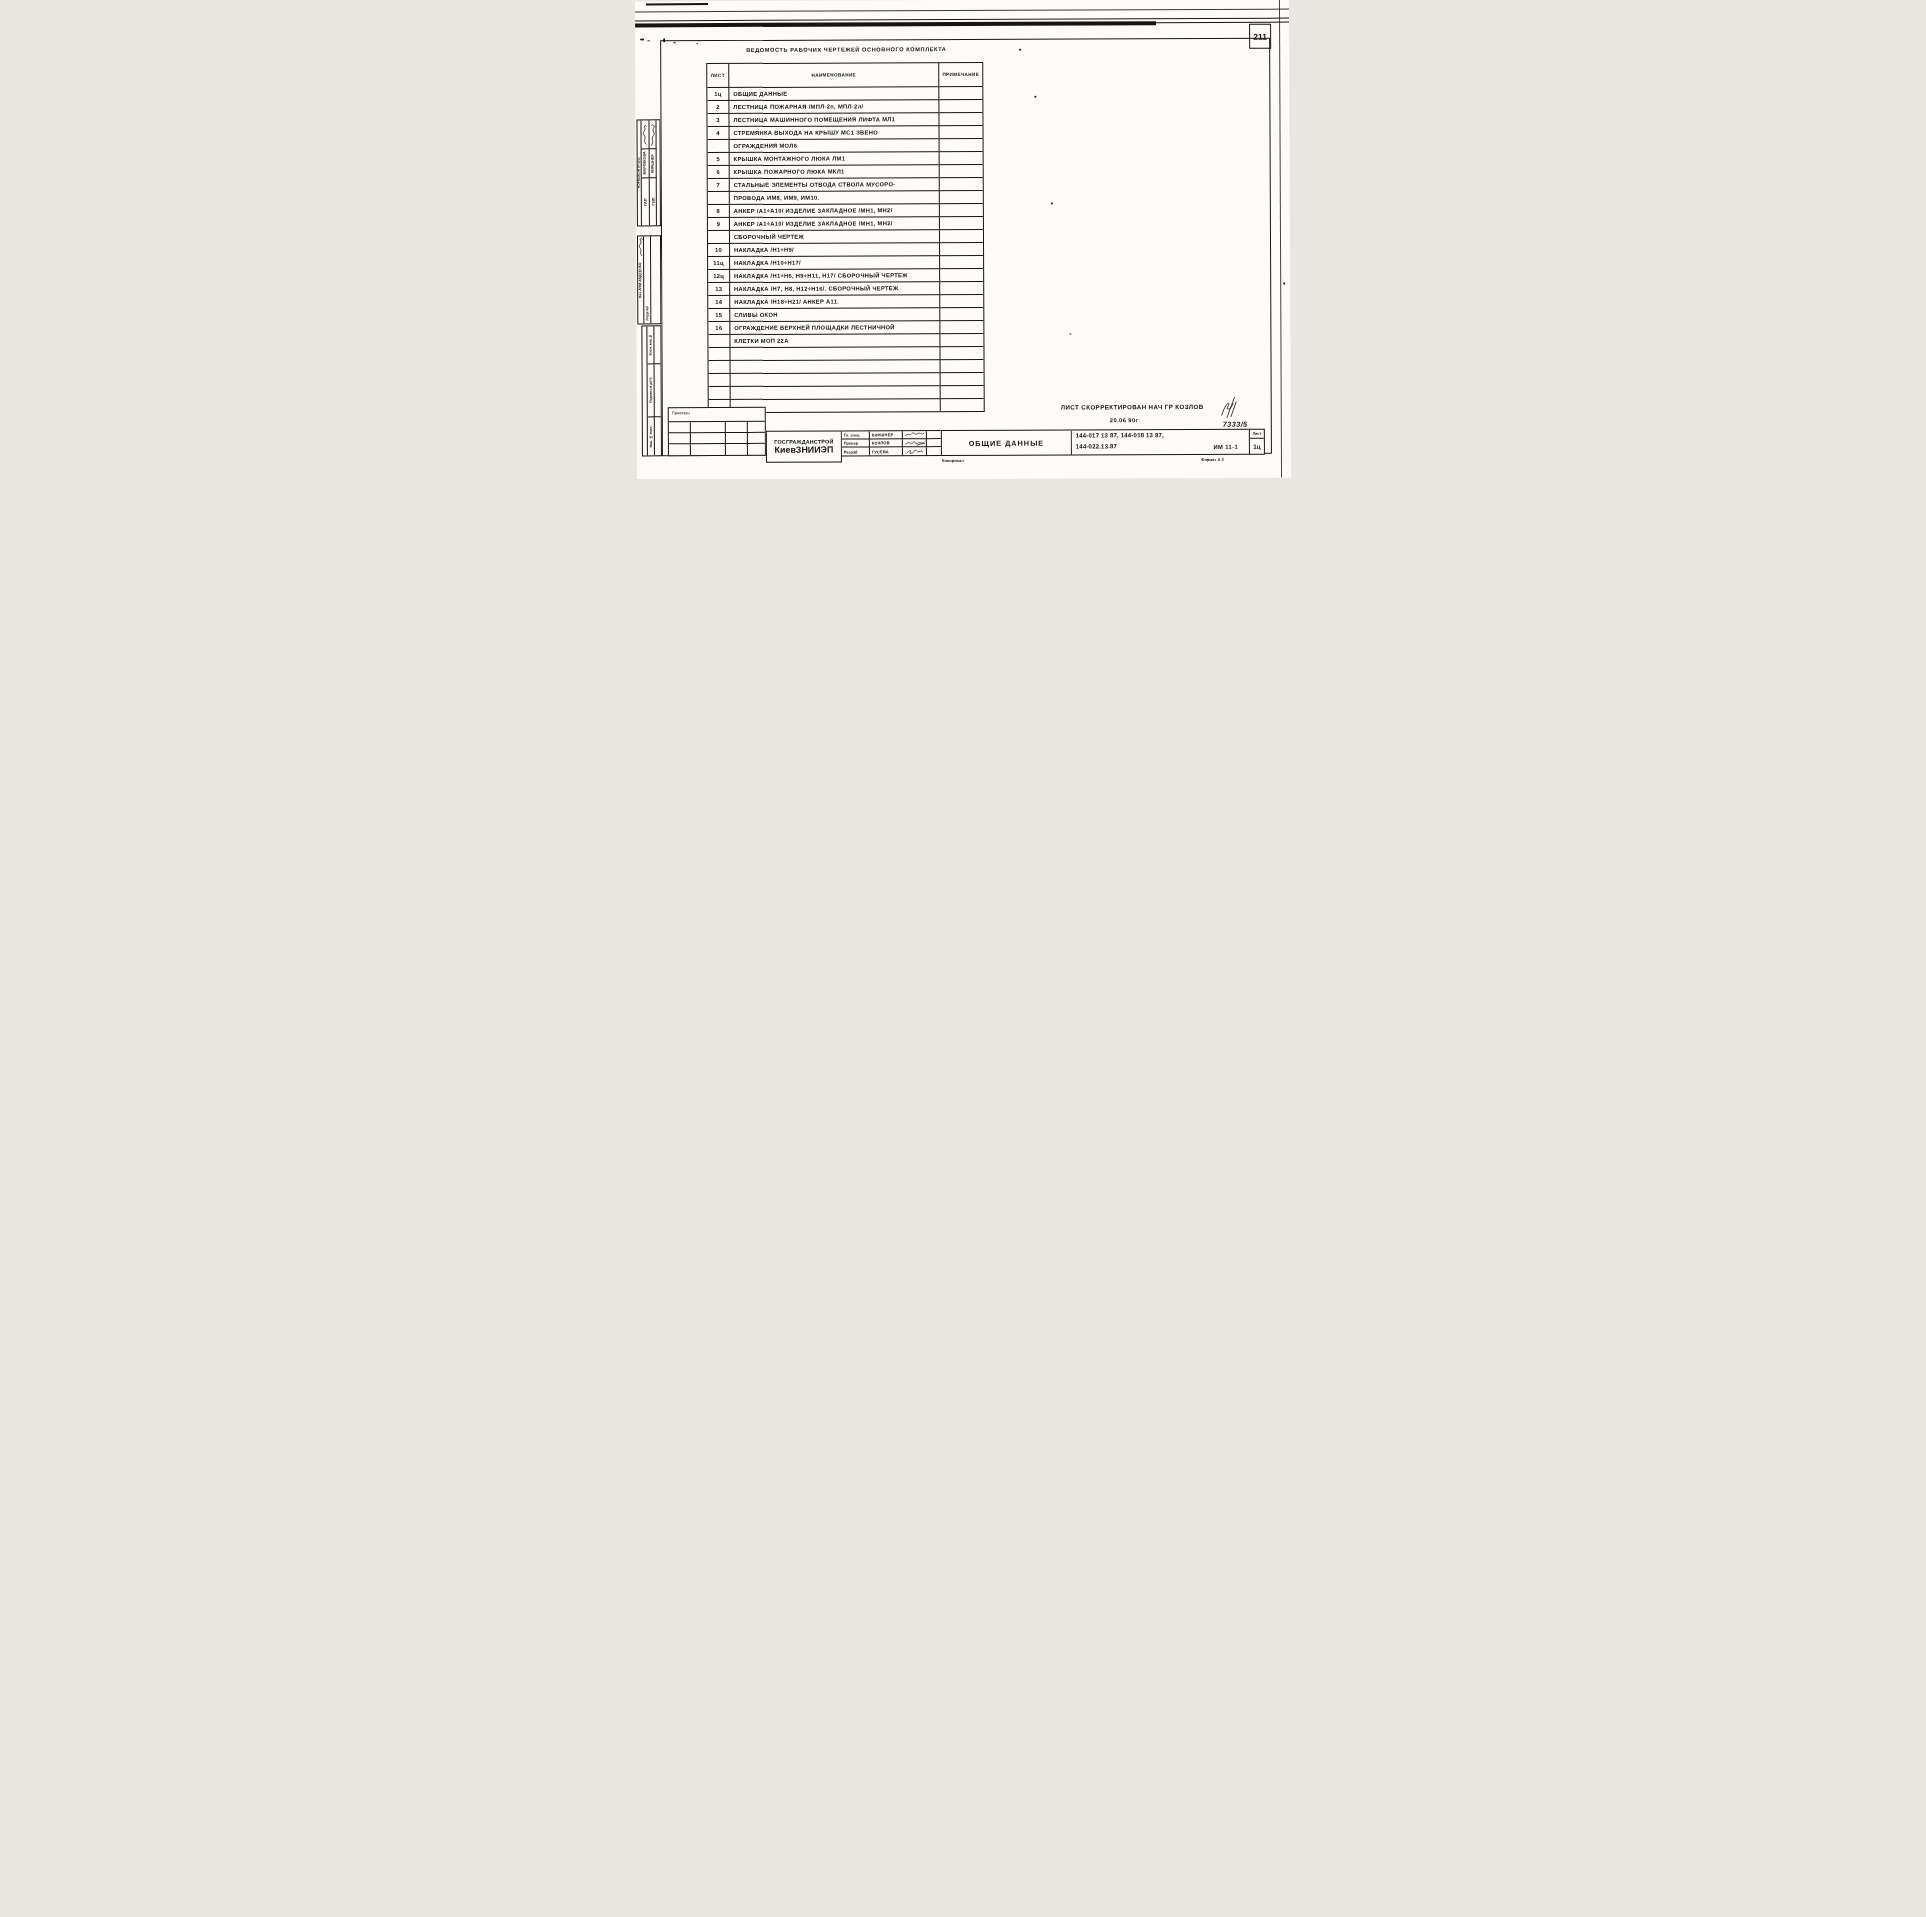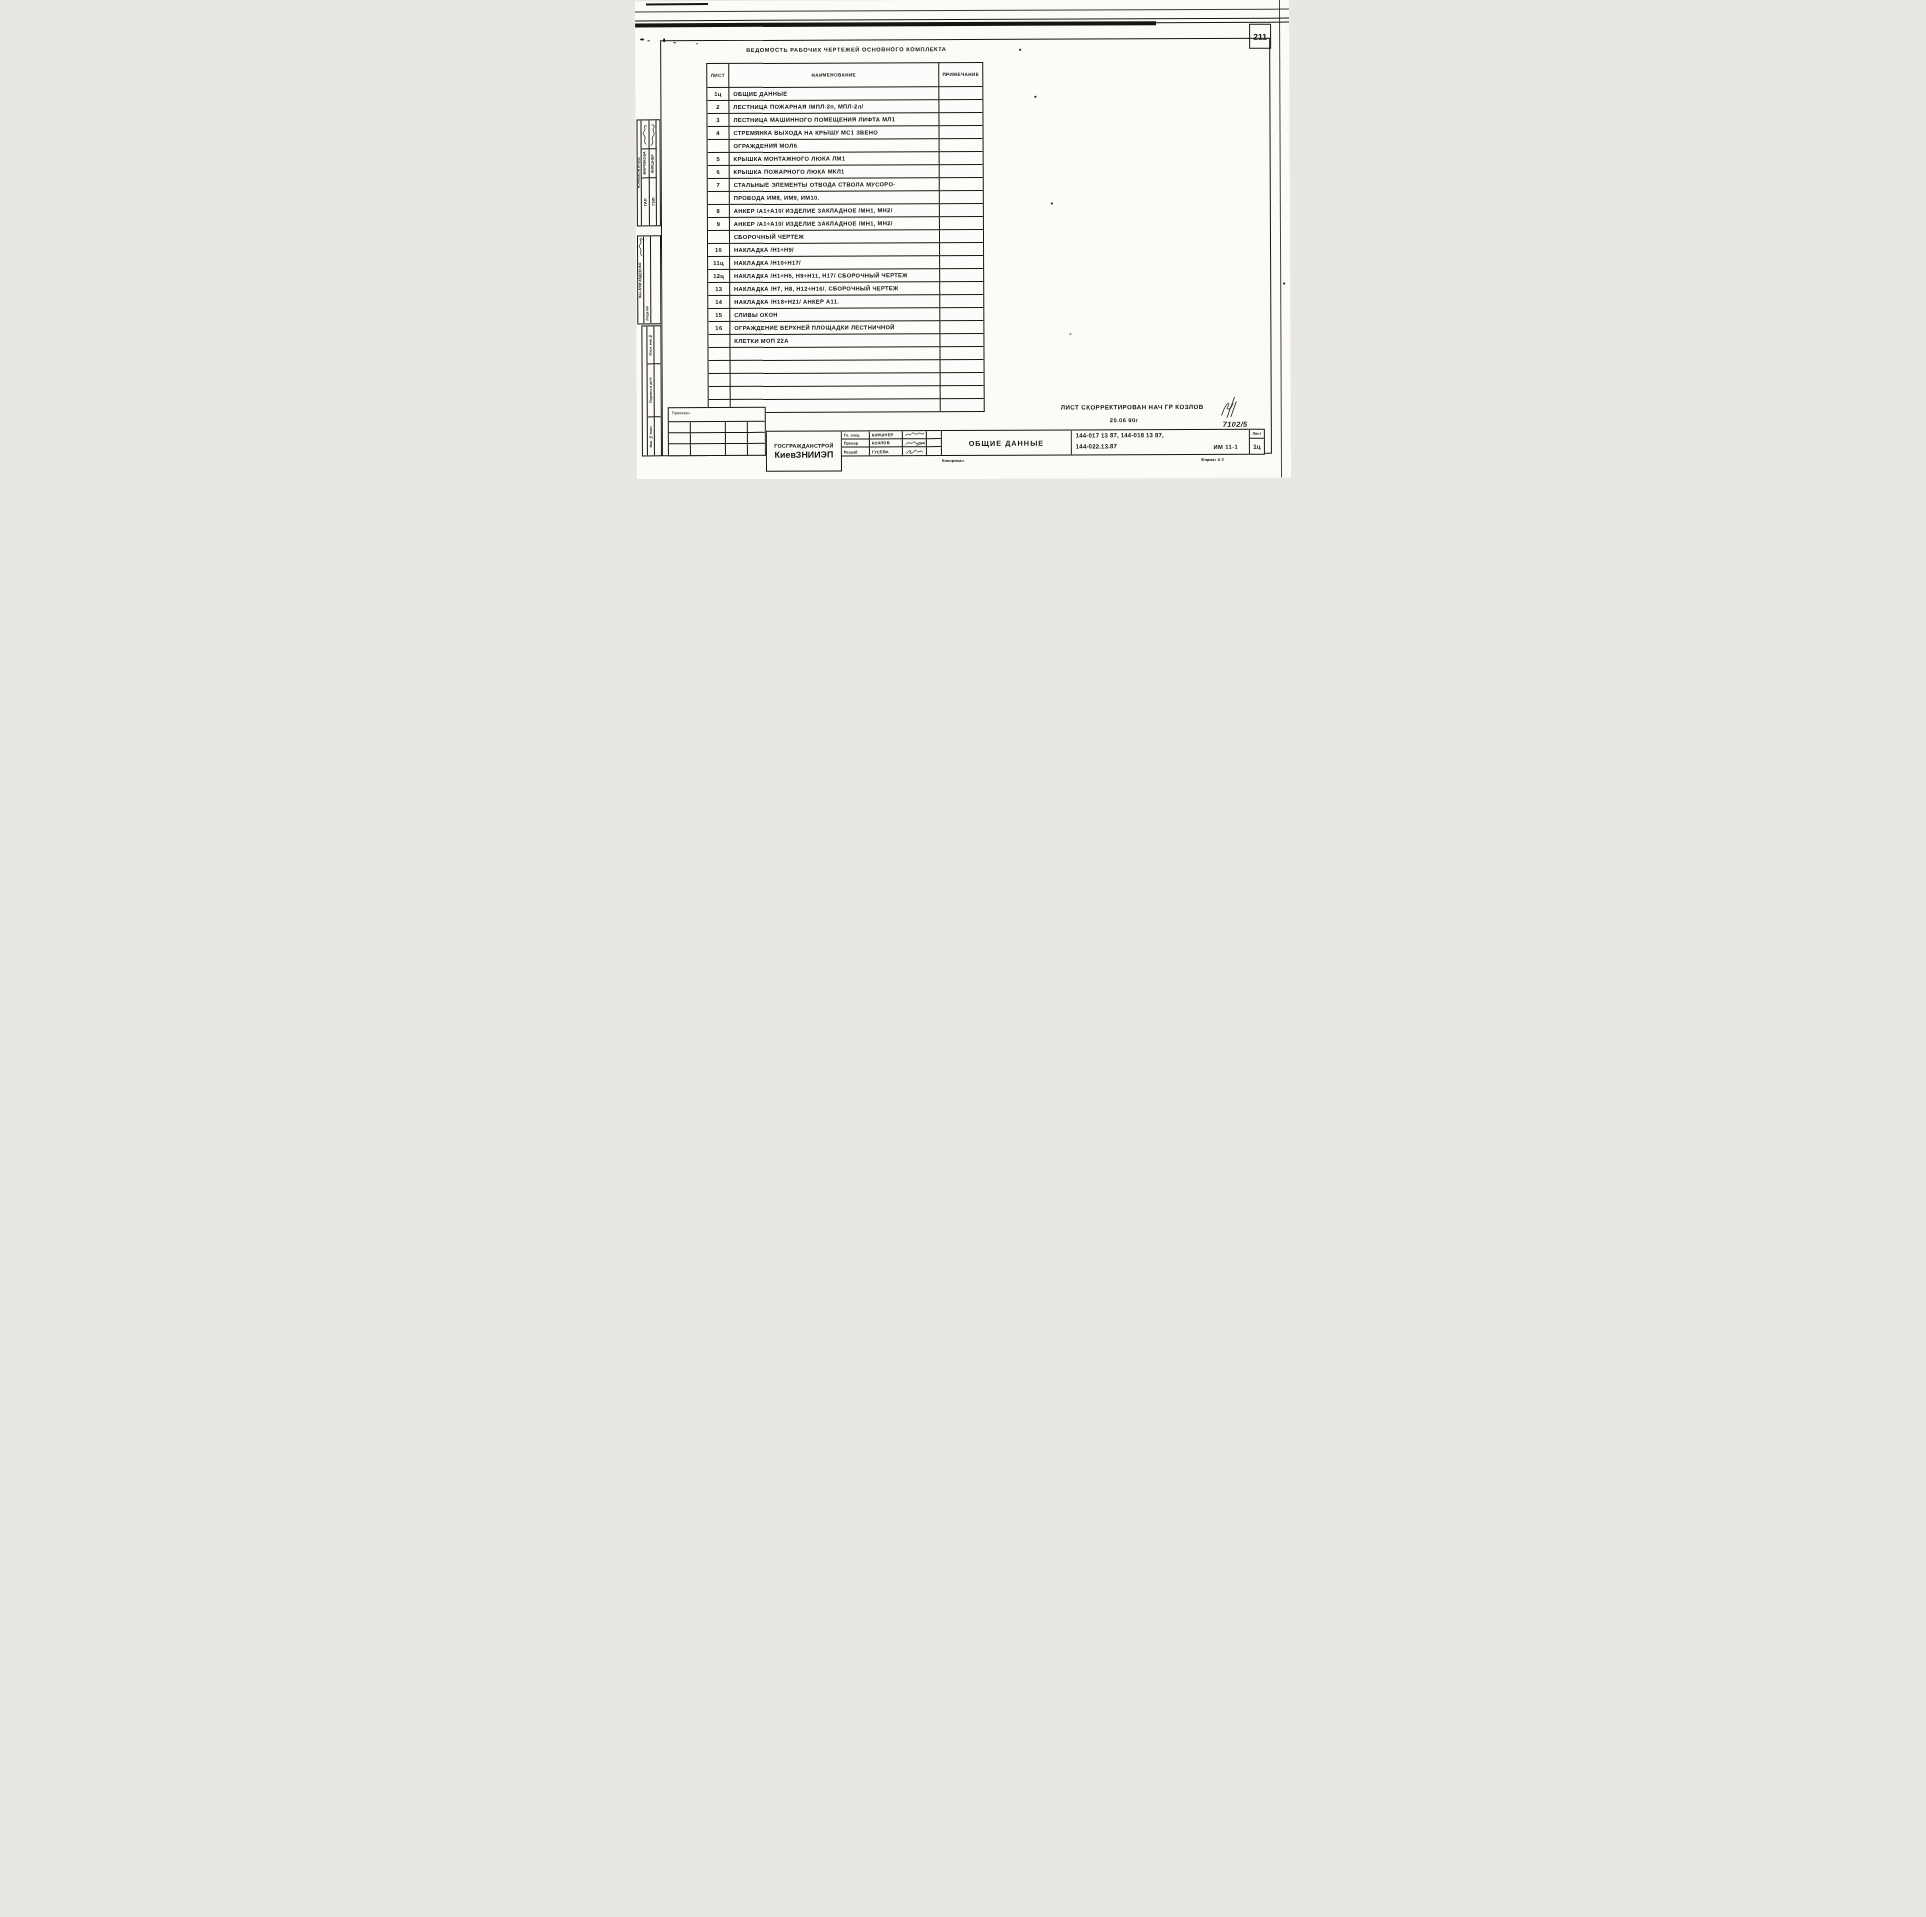--- a/index.html
+++ b/index.html
@@ -38,21 +38,21 @@
   .br{border-right:0.8px solid #17150f;}
   .bb{border-bottom:0.8px solid #17150f;}
   .svert{font-weight:bold;}
   
   .bind{position:absolute;left:31px;top:406px;width:98px;height:49px;border:1.3px solid #17150f;box-sizing:border-box;background:#fcfbf8;}
   .bind-head{height:14px;border-bottom:1.2px solid #17150f;font-size:4px;padding:1.9px 0 0 3.1px;box-sizing:border-box;}
   .bind-grid{display:grid;grid-template-columns:22px 35px 22px 1fr;grid-auto-rows:11px;}
   .pcell{border-right:1px solid #17150f;border-bottom:1px solid #17150f;}
   .pcell.nr{border-right:none;} .pcell.nb{border-bottom:none;}
   
-  .org{position:absolute;left:129px;top:430px;width:76px;height:41px;border:1.3px solid #17150f;box-sizing:border-box;
+  .org{position:absolute;left:129px;top:430px;width:76px;height:32px;border:1.3px solid #17150f;box-sizing:border-box;
        display:flex;flex-direction:column;align-items:center;justify-content:center;background:#fcfbf8;}
   .org .o1{font-size:5.4px;font-weight:bold;letter-spacing:0.2px;}
   .org .o2{font-size:8.9px;font-weight:bold;margin-top:0.4px;}
   .roles{position:absolute;left:205px;top:430px;width:99px;height:26px;border-top:1.3px solid #17150f;border-bottom:1.3px solid #17150f;box-sizing:border-box;
          display:grid;grid-template-columns:28px 33px 24px 1fr;grid-template-rows:1fr 1fr 1fr;background:#fcfbf8;}
   .rc{border-right:1px solid #17150f;border-bottom:0.8px solid #17150f;display:flex;align-items:center;padding-left:1.9px;overflow:hidden;white-space:nowrap;}
   .rc.rowlast{border-bottom:none;}
   .rlabel{font-size:3.9px;font-weight:bold;}
   .rname{font-size:4px;font-weight:bold;letter-spacing:0.2px;}
   .doccell{position:absolute;left:304px;top:430px;width:131px;height:26px;border:1.3px solid #17150f;box-sizing:border-box;
@@ -312,21 +312,21 @@
         <div class="pcell nb"></div>
         <div class="pcell nr nb"></div>
       </div>
   </div>
 
   <div class="note1">ЛИСТ СКОРРЕКТИРОВАН НАЧ ГР КОЗЛОВ</div>
   <svg class="abs" style="left:581px;top:395px;" width="20" height="25.4" viewBox="0 0 52 66">
     <path d="M10,56 C22,20 34,18 26,34 C20,45 36,40 40,24 M24,62 C30,44 36,30 44,8 M34,60 C38,48 44,34 48,20" fill="none" stroke="#17150f" stroke-width="2.2"></path>
   </svg>
   <div class="note2">20.06 90г</div>
-  <div class="ncode">7102/5</div>
+  <div class="ncode">7333/5</div>
 
   <div class="org">
     <div class="o1">ГОСГРАЖДАНСТРОЙ</div>
     <div class="o2">КиевЗНИИЭП</div>
   </div>
 
   <div class="roles">
     <div class="rc rlabel">Гл. спец</div>
     <div class="rc rname">КИРШНЕР</div>
     <div class="rc">

